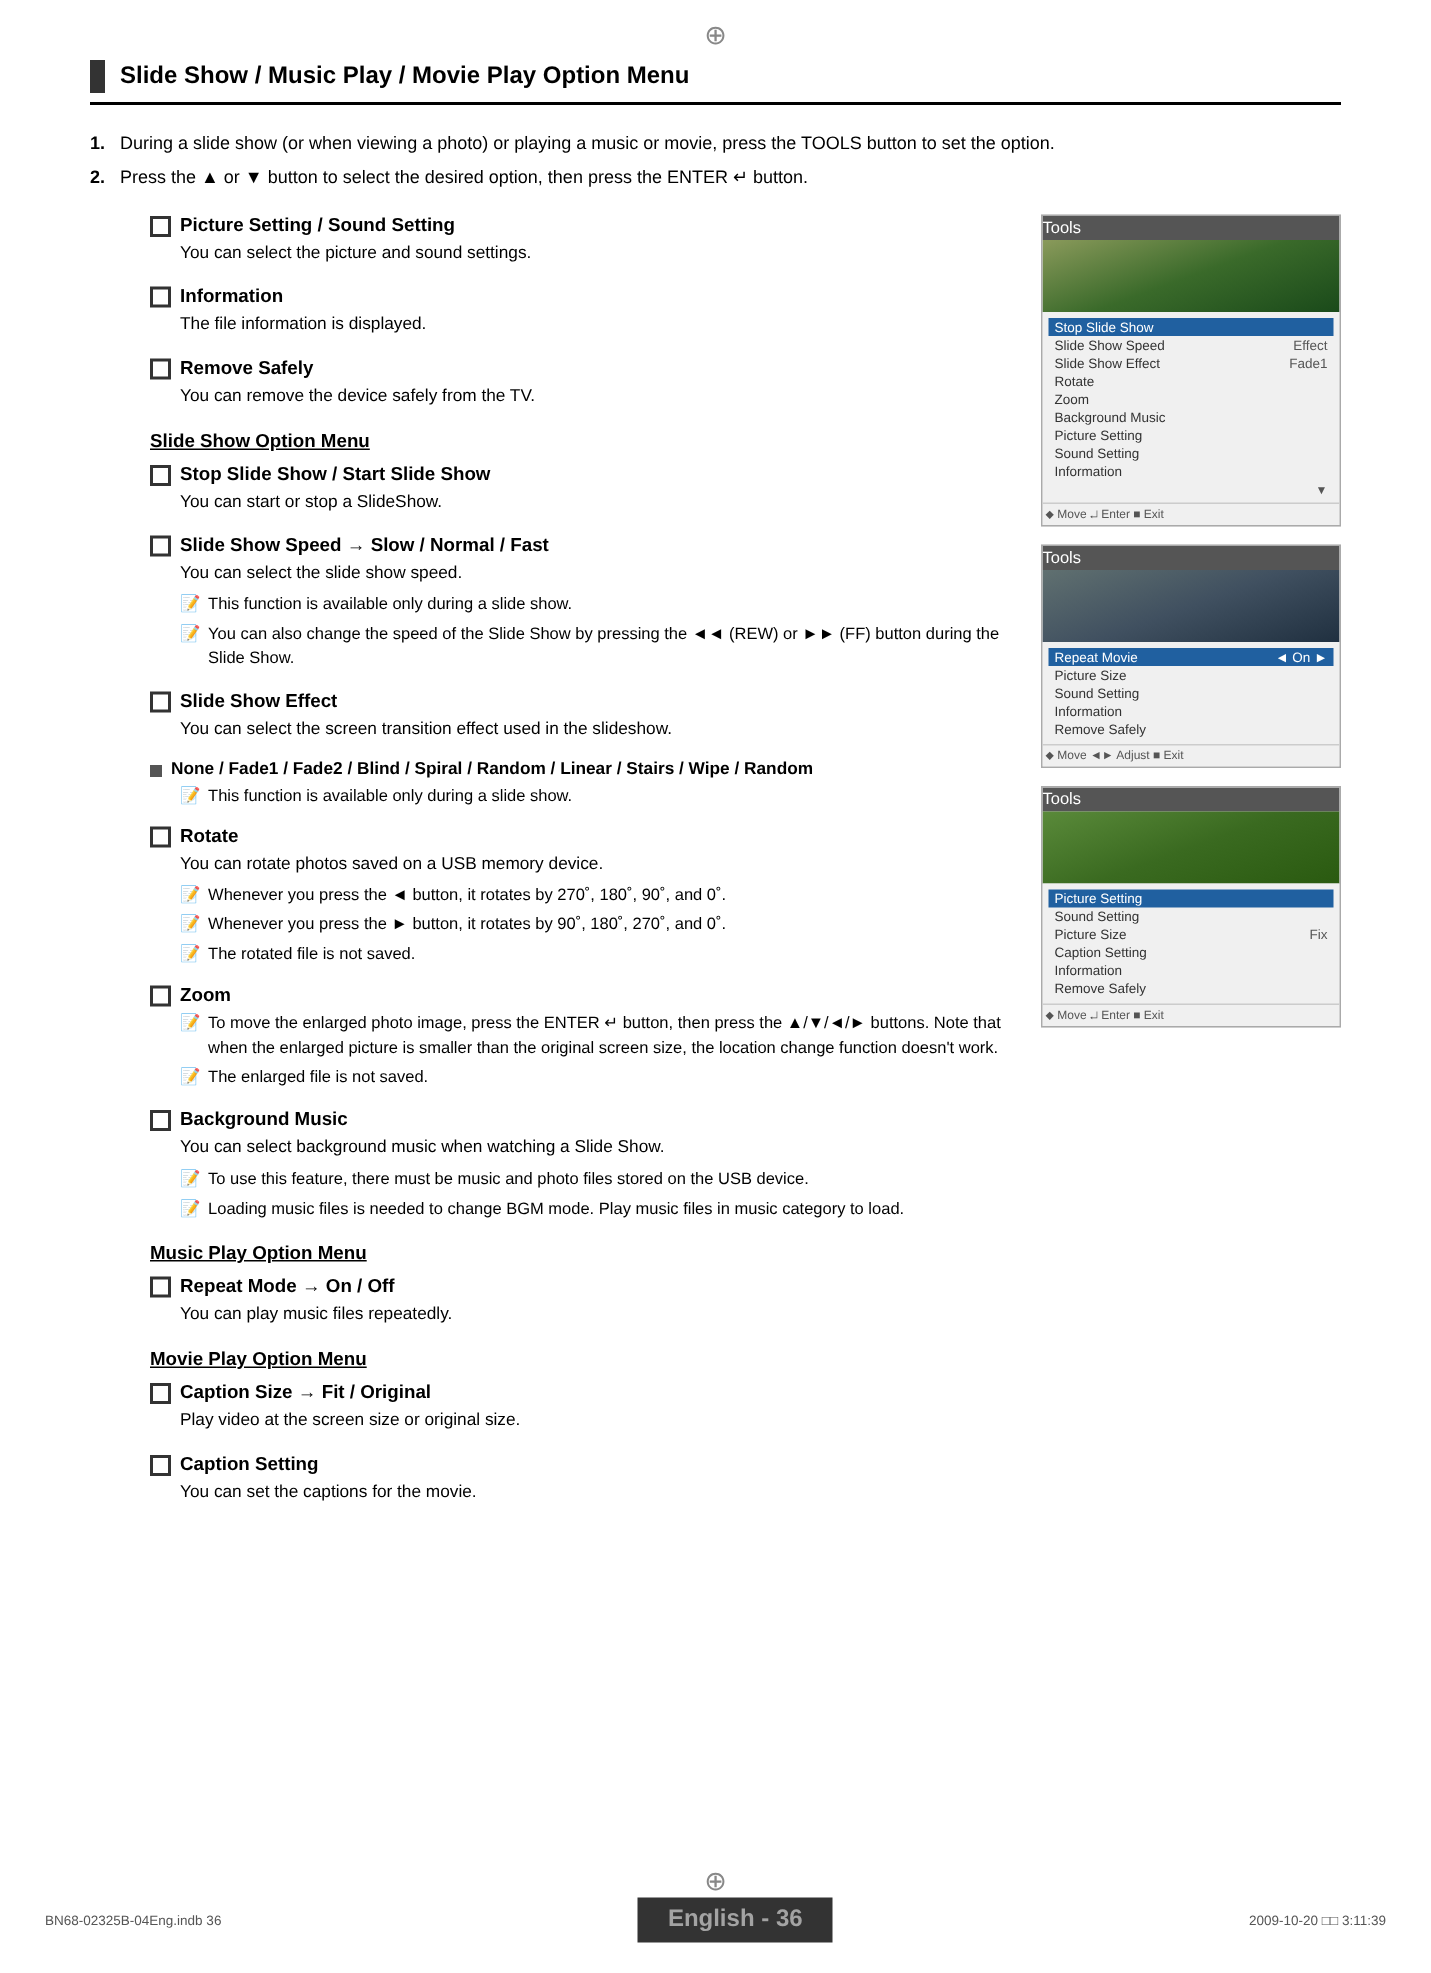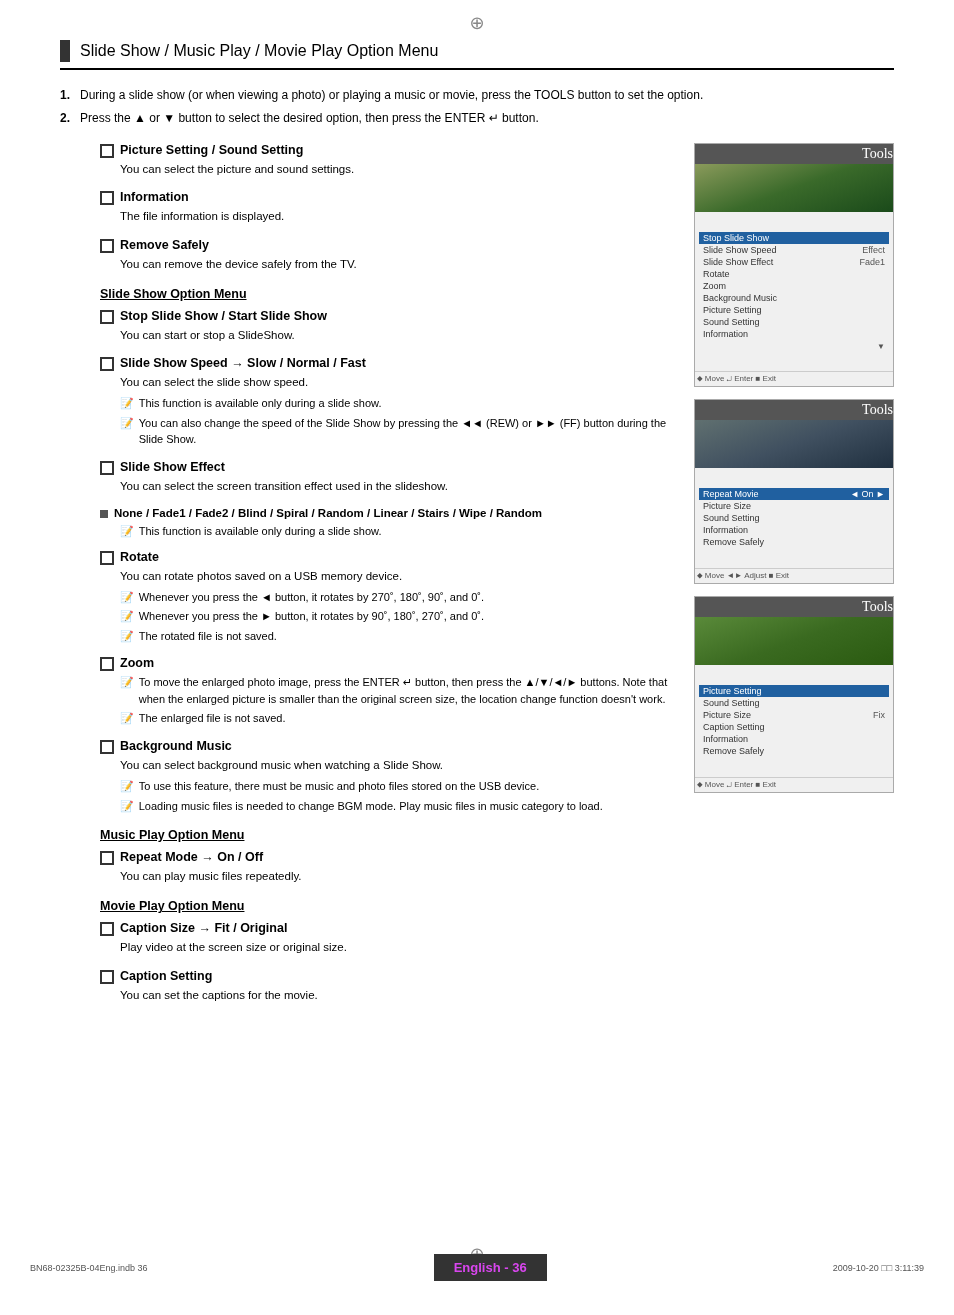--- a/index.html
+++ b/index.html
@@ -47,21 +47,21 @@
     }
     .section-title-bar {
       width: 10px;
       height: 22px;
       background: #333;
       margin-right: 10px;
       flex-shrink: 0;
     }
     .section-title h1 {
       font-size: 16px;
-      font-weight: normal;
+      font-weight: bold;
     }
 
     
     .numbered-list {
       list-style: none;
       margin-bottom: 16px;
     }
     .numbered-list li {
       margin-bottom: 5px;
       padding-left: 20px;
@@ -162,31 +162,30 @@
     .tools-panel {
       background: #e8e8e8;
       border: 1px solid #aaa;
       margin-bottom: 12px;
       position: relative;
       overflow: hidden;
     }
     .tools-header {
       background: #555;
       color: #fff;
-      text-align: right;
-      font-size: 14px;
+      text-align: left;
+      font-size: 11px;
       padding: 2px 0;
-      font-family: Liberation Serif, serif;
     }
     .tools-img-placeholder {
       background: linear-gradient(135deg, #8a9a5b 0%, #4a7a3a 50%, #2a5a2a 100%);
       height: 50px;
     }
     .tools-menu {
-      padding: 20px 8px;
+      padding: 4px 8px;
       background: #f0f0f0;
     }
     .tools-menu-item {
       font-size: 9px;
       padding: 1px 0;
       color: #333;
     }
     .tools-menu-item.highlighted {
       background: #2060a0;
       color: #fff;
@@ -204,37 +203,37 @@
       font-size: 8px;
       padding: 2px;
       color: #555;
       border-top: 1px solid #ccc;
       background: #f0f0f0;
     }
 
     
     .footer {
       position: absolute;
-      bottom: 34px;
+      bottom: 20px;
       left: 0;
       right: 0;
       display: flex;
       justify-content: space-between;
       align-items: center;
       padding: 0 30px;
     }
     .footer-left {
       font-size: 9px;
       color: #555;
     }
     .footer-center {
       background: #333;
-      color: #d946ef;
+      color: #a3a3a3;
       padding: 6px 20px;
-      font-size: 13px;
+      font-size: 16px;
       font-weight: bold;
     }
     .footer-right {
       font-size: 9px;
       color: #555;
     }
   </style>
 </head>
 <body>
 <div class="page">

